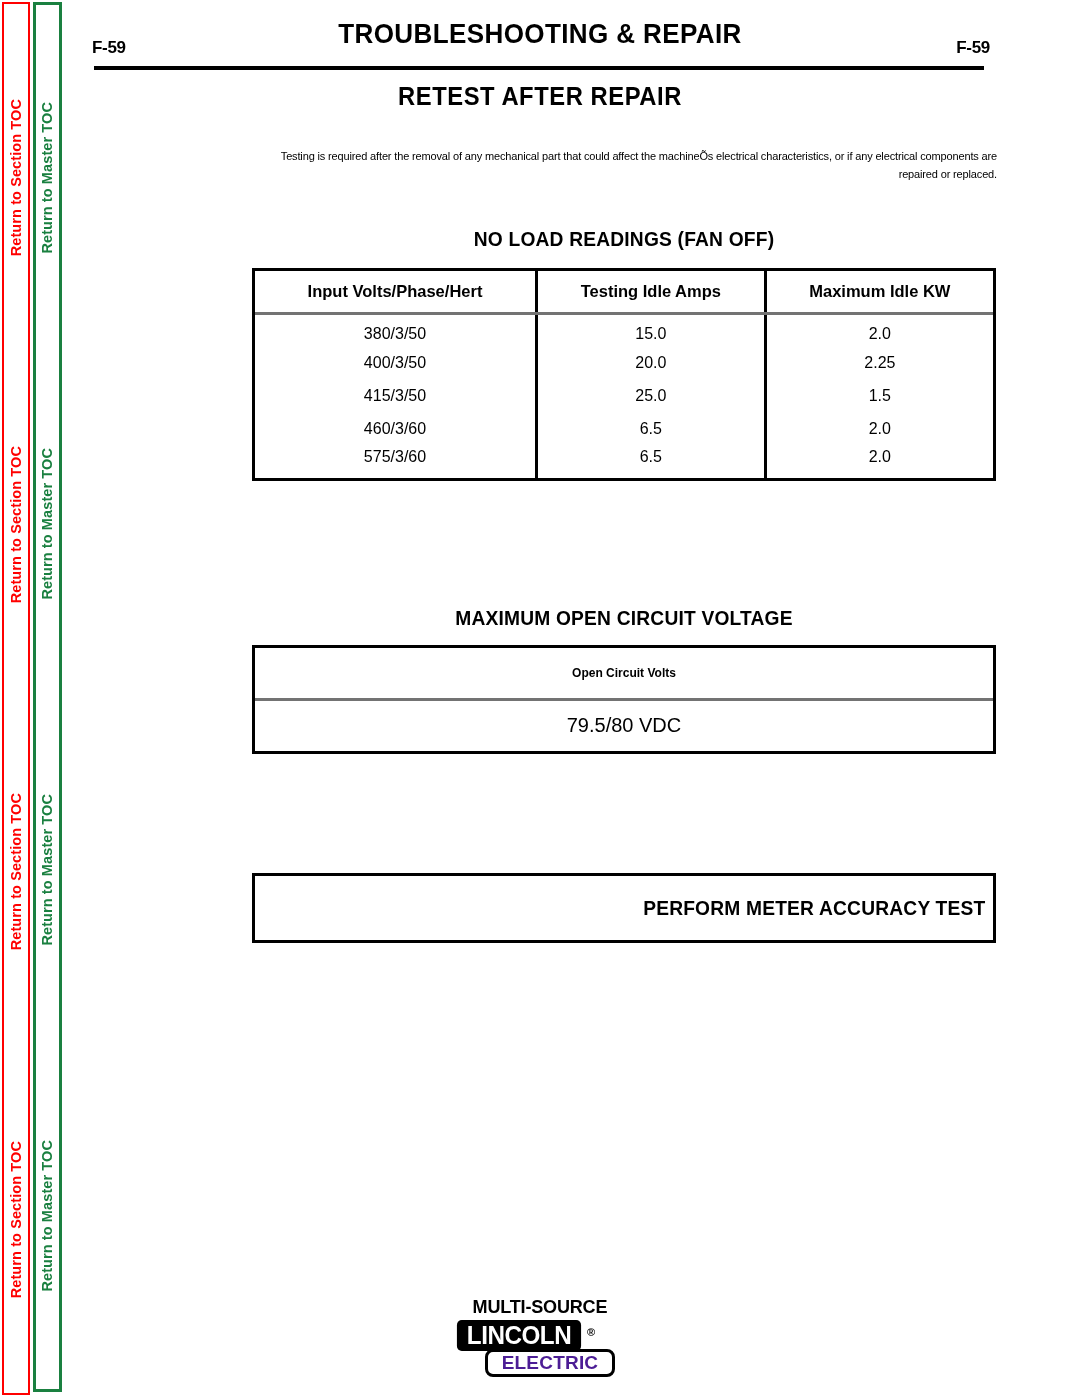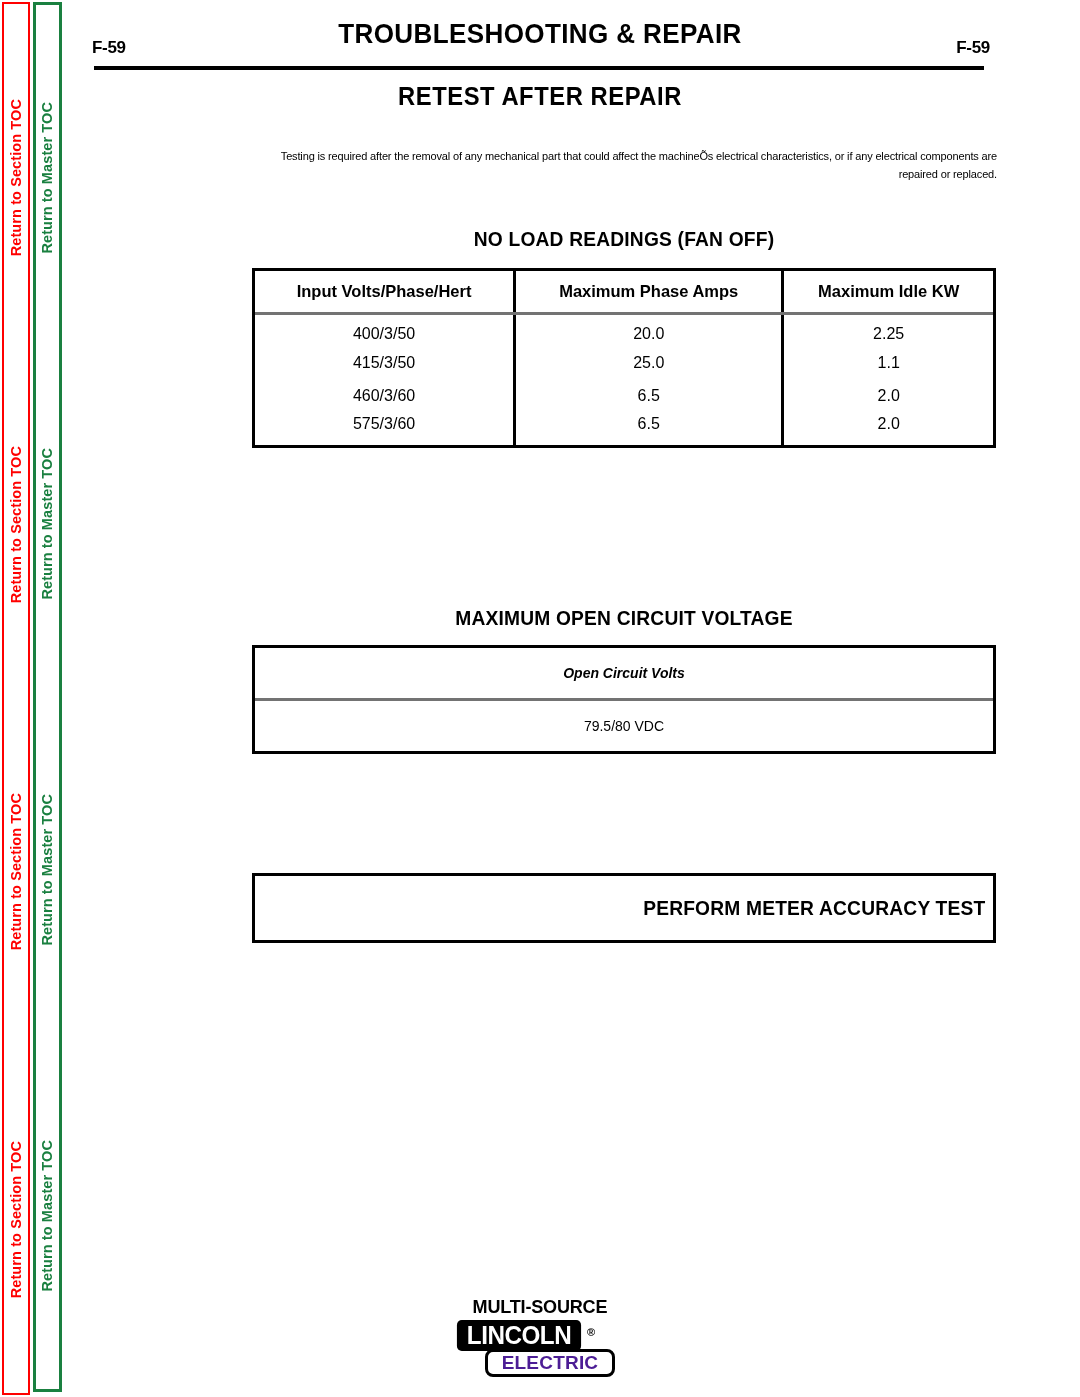--- a/index.html
+++ b/index.html
@@ -175,22 +175,22 @@
   .col-div {
     border-left: 3px solid #000000;
   }
 
   #table-no-load { top: 268px; }
   #table-no-load th { font-size: 16.5px; }
   #table-no-load tbody tr:first-child td { padding-top: 7px; }
   #table-no-load tbody tr:last-child  td { padding-bottom: 10px; }
 
   #table-open-circuit { top: 645px; }
-  #table-open-circuit th { height: 51px; font-size: 14px; font-style: italic; }
-  #table-open-circuit td { height: 52px; font-size: 14px; }
+  #table-open-circuit th { height: 51px; font-size: 12px; }
+  #table-open-circuit td { height: 52px; font-size: 20px; }
 
   
   #meter-accuracy-box {
     position: absolute;
     left: 182px;
     top: 873px;
     width: 744px;
     height: 70px;
     border: 3px solid #000000;
     display: flex;
@@ -307,34 +307,39 @@
 
   <p id="intro-paragraph">Testing is required after the removal of any mechanical part that could affect the machineÕs electrical characteristics, or if any electrical components are repaired or replaced.</p>
 
   <div class="block-heading" id="heading-no-load">NO LOAD READINGS (FAN OFF)</div>
 
   <div class="data-table" id="table-no-load">
     <table>
       <thead>
         <tr>
           <th>Input Volts/Phase/Hert</th>
-          <th class="col-div">Maximum Phase Amps</th>
+          <th class="col-div">Testing Idle Amps</th>
           <th class="col-div">Maximum Idle KW</th>
         </tr>
       </thead>
       <tbody>
+        <tr>
+          <td>380/3/50</td>
+          <td class="col-div">15.0</td>
+          <td class="col-div">2.0</td>
+        </tr>
         <tr>
           <td>400/3/50</td>
           <td class="col-div">20.0</td>
           <td class="col-div">2.25</td>
         </tr>
         <tr>
           <td>415/3/50</td>
           <td class="col-div">25.0</td>
-          <td class="col-div">1.1</td>
+          <td class="col-div">1.5</td>
         </tr>
         <tr>
           <td>460/3/60</td>
           <td class="col-div">6.5</td>
           <td class="col-div">2.0</td>
         </tr>
         <tr>
           <td>575/3/60</td>
           <td class="col-div">6.5</td>
           <td class="col-div">2.0</td>

